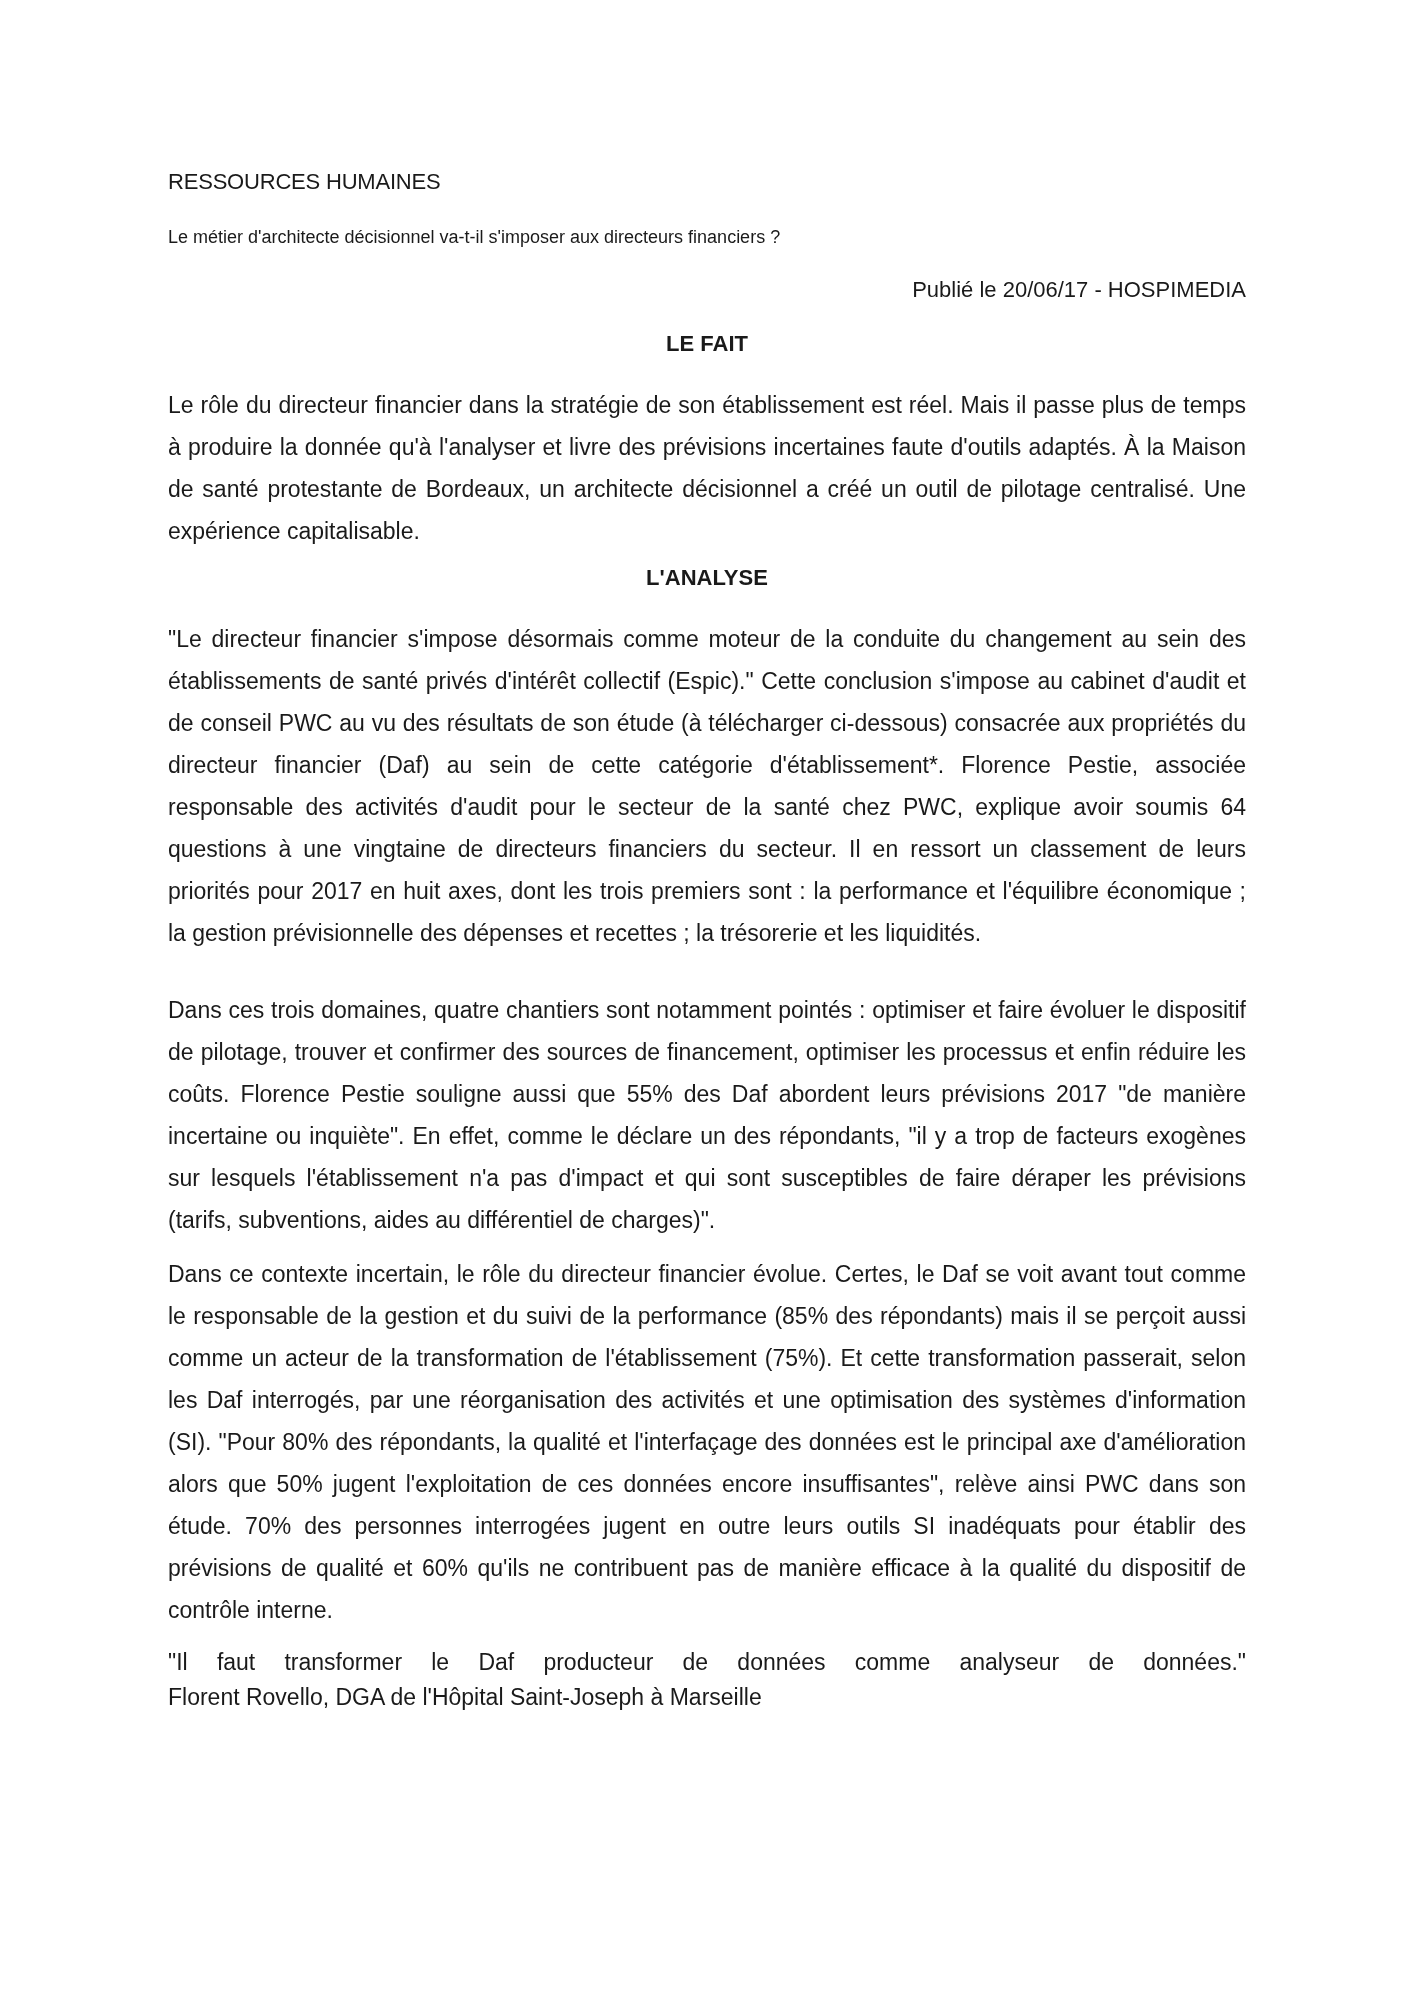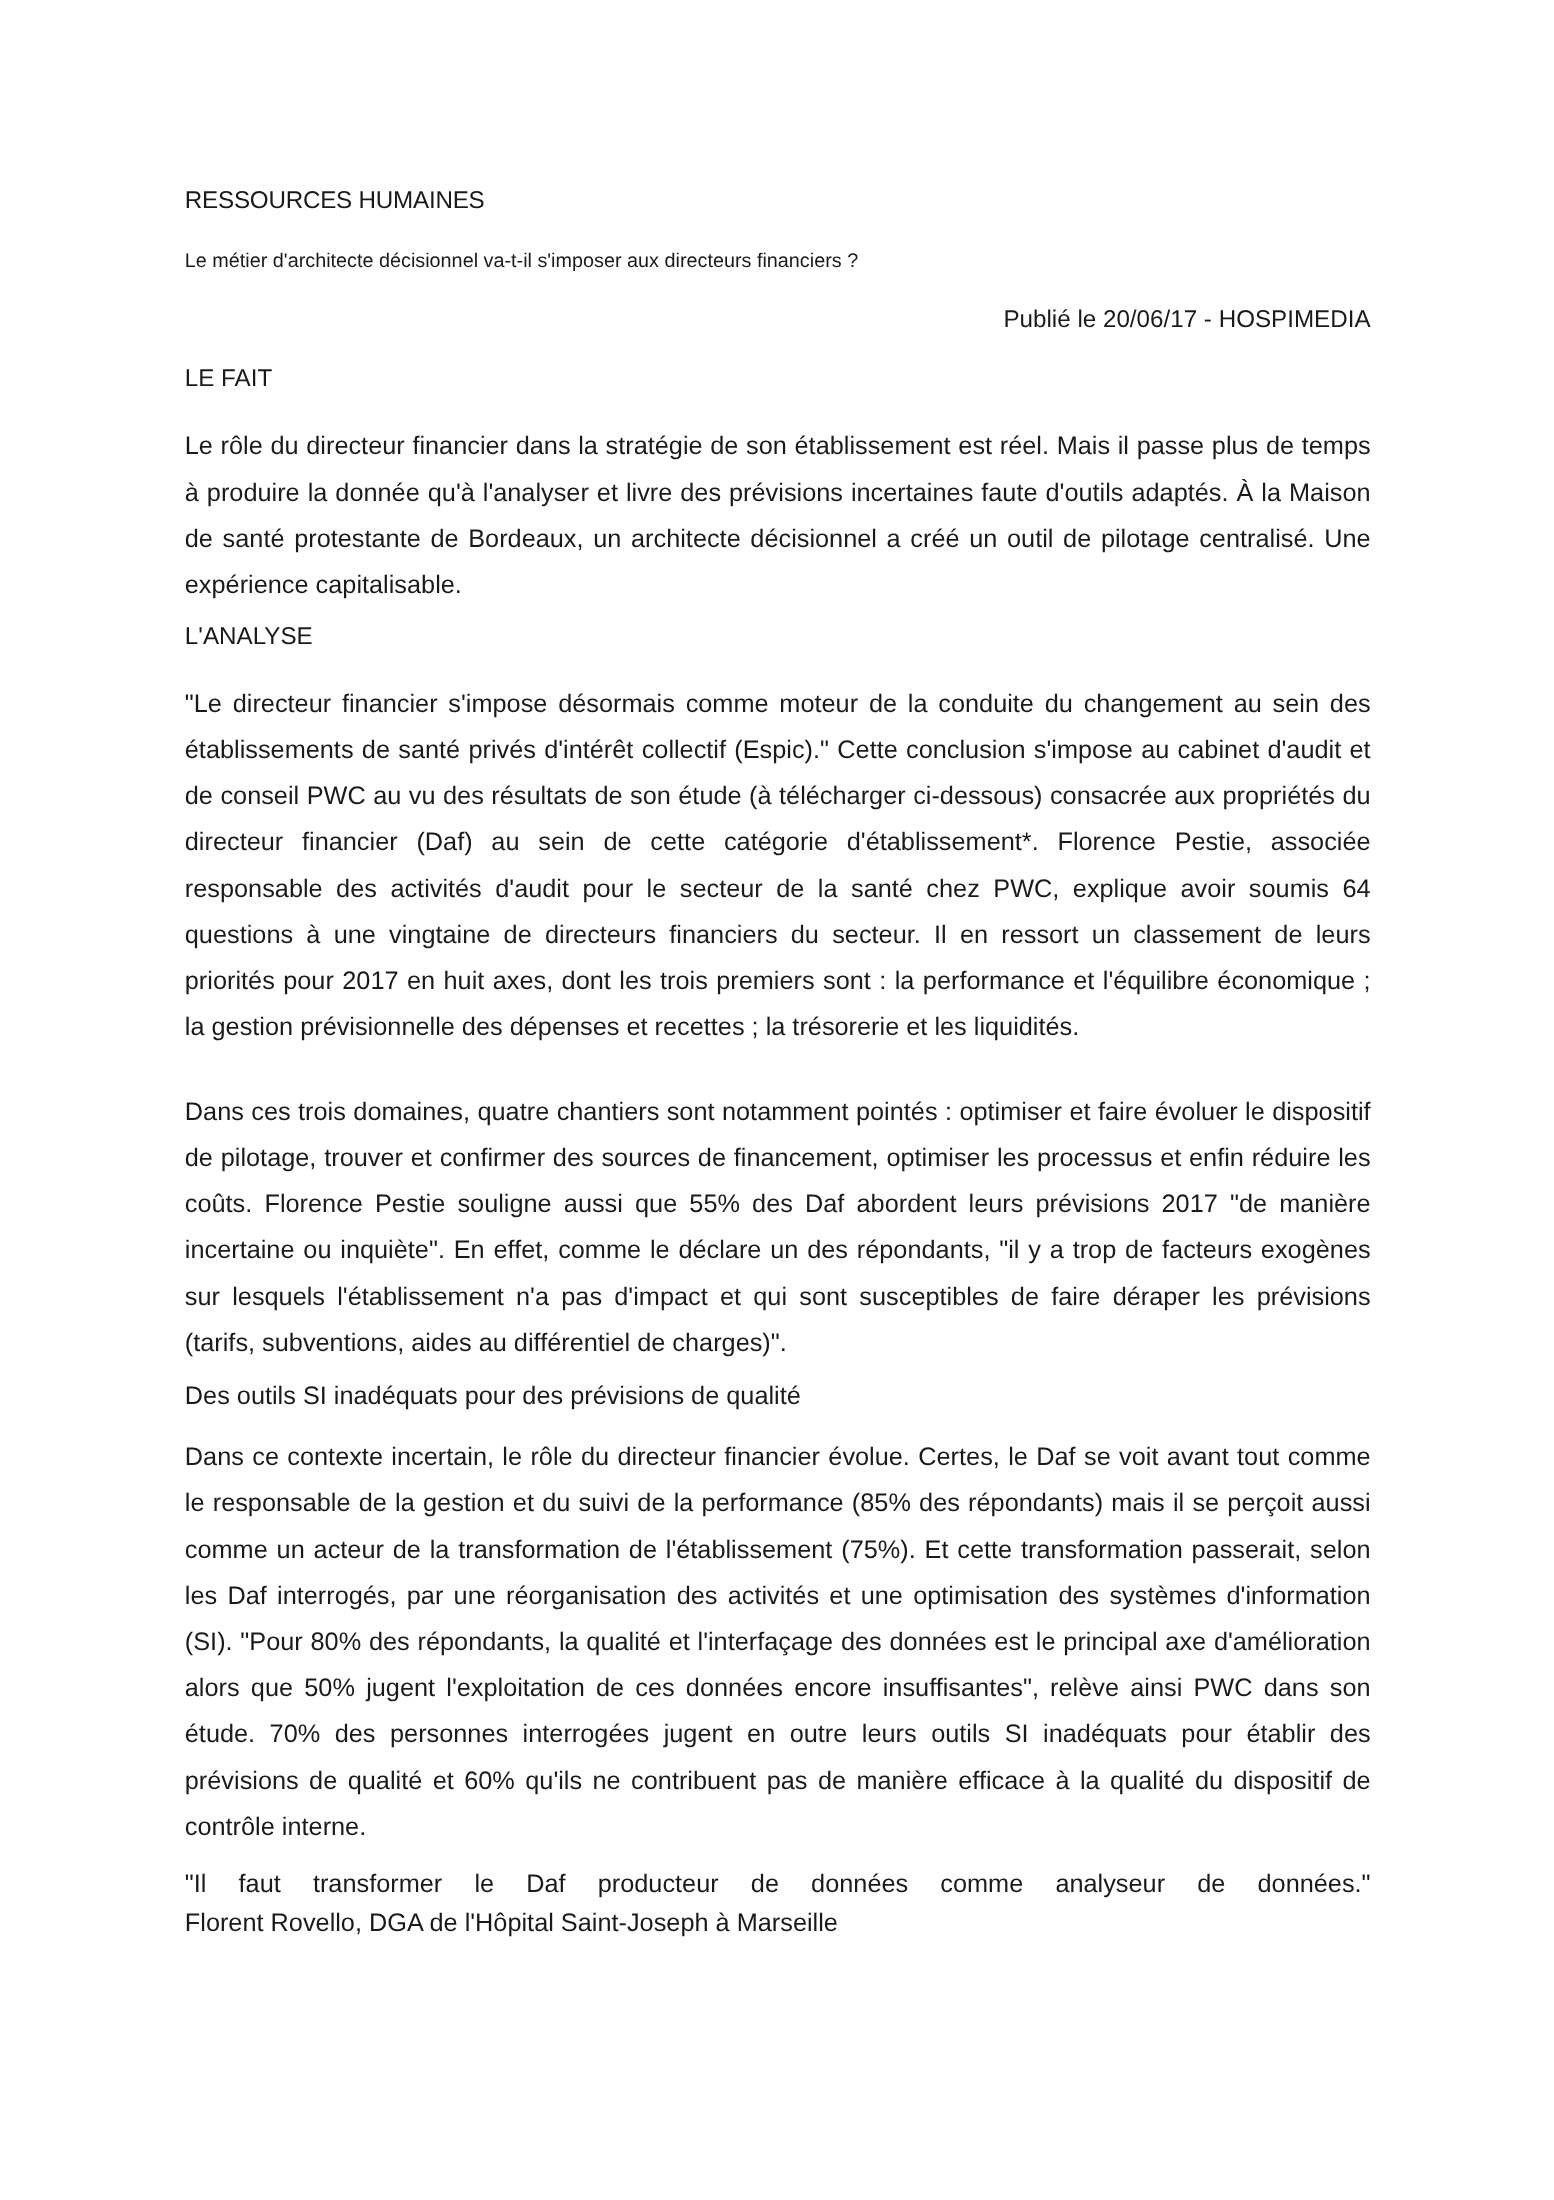--- a/index.html
+++ b/index.html
@@ -36,21 +36,22 @@
     .published {
       font-size: 22px;
       line-height: 28px;
       margin: 0 0 26px 0;
       text-align: right;
     }
     .section-label {
       font-size: 22px;
       line-height: 28px;
       margin: 0 0 26px 0;
-      font-weight: normal;
+      font-weight: bold;
+      text-align: center;
     }
     .para {
       font-size: 23px;
       line-height: 42px;
       margin: 0 0 12px 0;
       text-align: justify;
       text-align-last: left;
     }
     .para.gap-after {
       margin-bottom: 35px;
@@ -84,20 +85,19 @@
   <h1 class="title">Le métier d'architecte décisionnel va-t-il s'imposer aux directeurs financiers ?</h1>
   <div class="published">Publié le 20/06/17 - HOSPIMEDIA</div>
 
   <h2 class="section-label">LE FAIT</h2>
   <p class="para">Le rôle du directeur financier dans la stratégie de son établissement est réel. Mais il passe plus de temps à produire la donnée qu'à l'analyser et livre des prévisions incertaines faute d'outils adaptés. À la Maison de santé protestante de Bordeaux, un architecte décisionnel a créé un outil de pilotage centralisé. Une expérience capitalisable.</p>
 
   <h2 class="section-label" style="margin-top:8px;">L'ANALYSE</h2>
   <p class="para gap-after">"Le directeur financier s'impose désormais comme moteur de la conduite du changement au sein des établissements de santé privés d'intérêt collectif (Espic)." Cette conclusion s'impose au cabinet d'audit et de conseil PWC au vu des résultats de son étude (à télécharger ci-dessous) consacrée aux propriétés du directeur financier (Daf) au sein de cette catégorie d'établissement*. Florence Pestie, associée responsable des activités d'audit pour le secteur de la santé chez PWC, explique avoir soumis 64 questions à une vingtaine de directeurs financiers du secteur. Il en ressort un classement de leurs priorités pour 2017 en huit axes, dont les trois premiers sont : la performance et l'équilibre économique ; la gestion prévisionnelle des dépenses et recettes ; la trésorerie et les liquidités.</p>
   <p class="para">Dans ces trois domaines, quatre chantiers sont notamment pointés : optimiser et faire évoluer le dispositif de pilotage, trouver et confirmer des sources de financement, optimiser les processus et enfin réduire les coûts. Florence Pestie souligne aussi que 55% des Daf abordent leurs prévisions 2017 "de manière incertaine ou inquiète". En effet, comme le déclare un des répondants, "il y a trop de facteurs exogènes sur lesquels l'établissement n'a pas d'impact et qui sont susceptibles de faire déraper les prévisions (tarifs, subventions, aides au différentiel de charges)".</p>
 
-  <h3 class="subhead">Des outils SI inadéquats pour des prévisions de qualité</h3>
   <p class="para">Dans ce contexte incertain, le rôle du directeur financier évolue. Certes, le Daf se voit avant tout comme le responsable de la gestion et du suivi de la performance (85% des répondants) mais il se perçoit aussi comme un acteur de la transformation de l'établissement (75%). Et cette transformation passerait, selon les Daf interrogés, par une réorganisation des activités et une optimisation des systèmes d'information (SI). "Pour 80% des répondants, la qualité et l'interfaçage des données est le principal axe d'amélioration alors que 50% jugent l'exploitation de ces données encore insuffisantes", relève ainsi PWC dans son étude. 70% des personnes interrogées jugent en outre leurs outils SI inadéquats pour établir des prévisions de qualité et 60% qu'ils ne contribuent pas de manière efficace à la qualité du dispositif de contrôle interne.</p>
 
   <div class="quote">
     <span class="quote-text">"Il faut transformer le Daf producteur de données comme analyseur de données."</span>
     <span class="quote-author">Florent Rovello, DGA de l'Hôpital Saint-Joseph à Marseille</span>
   </div>
 </div>
 
 </body></html>

